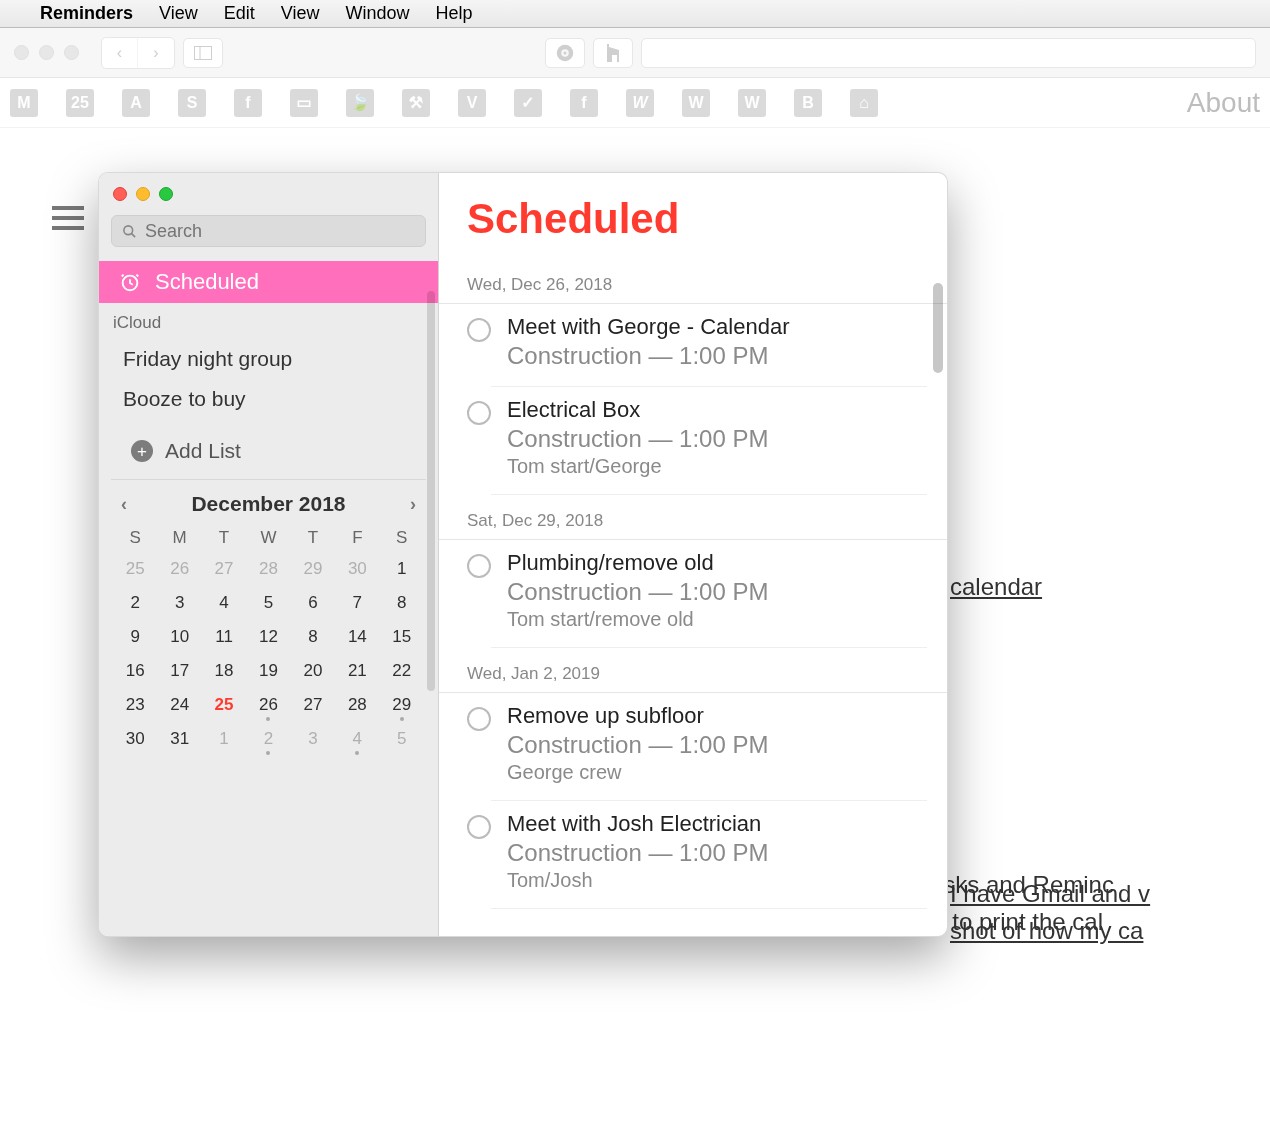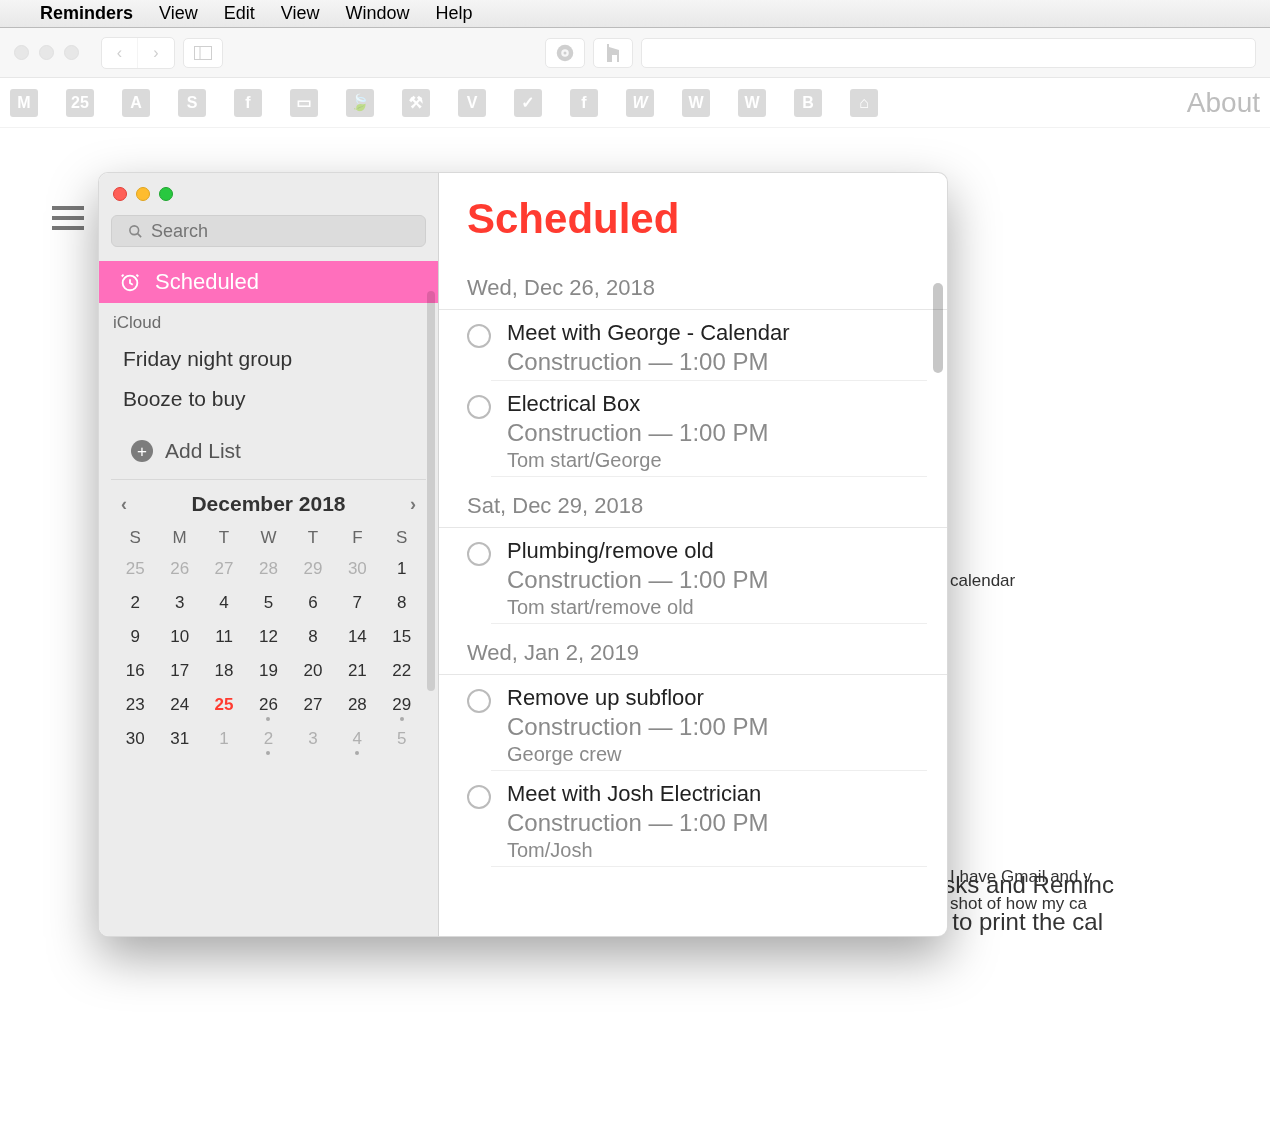--- a/index.html
+++ b/index.html
@@ -24,34 +24,34 @@
 
 
 .bookmark-bar { height: 50px; background: #fff; border-bottom: 1px solid #e8e8e8; display: flex; align-items: center; padding: 0 10px; gap: 28px; opacity: 0.55; }
 .bm-icon { width: 28px; height: 28px; background: #bdbdbd; border-radius: 3px; display: flex; align-items: center; justify-content: center; color: #fff; font-size: 16px; font-weight: 700; }
 .bm-text { color: #888; font-size: 28px; margin-left: auto; }
 
 
 .page-bg { position: absolute; top: 128px; left: 0; right: 0; bottom: 0; background: #fff; padding: 60px 40px; }
 .hamburger { width: 32px; height: 24px; display: flex; flex-direction: column; justify-content: space-between; margin: 18px 0 0 12px; }
 .hamburger div { height: 4px; background: #777; }
-.bg-text { position: absolute; top: 440px; left: 950px; right: 0; font-size: 17px; color: #333; line-height: 1.55; }
+.bg-text { position: absolute; top: 440px; left: 950px; right: 0; font-size: 24px; color: #333; line-height: 1.55; text-decoration: underline; }
 .bg-text2 { position: absolute; top: 738px; left: 390px; right: 0; font-size: 24px; color: #333; line-height: 1.55; }
 
 
 .reminders-window { position: absolute; top: 172px; left: 98px; width: 850px; height: 765px; background: #fff; border-radius: 10px; box-shadow: 0 20px 50px rgba(0,0,0,0.35); display: flex; overflow: hidden; border: 1px solid rgba(0,0,0,0.15); }
 
 .sidebar { width: 340px; background: #ececec; border-right: 1px solid #d4d4d4; display: flex; flex-direction: column; position: relative; }
 .window-traffic { display: flex; gap: 9px; padding: 14px 14px 10px; }
 .tl { width: 14px; height: 14px; border-radius: 50%; }
 .tl.red { background: #ff5f57; border: 0.5px solid #e14038; }
 .tl.yel { background: #febc2e; border: 0.5px solid #e0a420; }
 .tl.grn { background: #28c840; border: 0.5px solid #1fa52f; }
 
-.searchbox { margin: 4px 12px 8px; height: 32px; background: #dcdcdc; border: 1px solid #cfcfcf; border-radius: 6px; display: flex; align-items: center; padding: 0 16px; gap: 8px; }
+.searchbox { margin: 4px 12px 8px; height: 32px; background: #dcdcdc; border: 1px solid #cfcfcf; border-radius: 6px; display: flex; align-items: center; padding: 0 10px; gap: 8px; }
 .searchbox .mag { color: #888; font-size: 16px; }
 .searchbox input { border: none; background: transparent; outline: none; font-size: 18px; color: #666; flex: 1; }
 
 .sidebar-list { margin-top: 6px; }
 .side-item { height: 42px; display: flex; align-items: center; padding: 0 20px; gap: 14px; font-size: 22px; color: #333; }
 .side-item.selected { background: #ff6fbc; color: #fff; font-weight: 500; }
 .side-item .clock-icon { width: 22px; height: 22px; }
 .side-section { padding: 10px 14px 6px; font-size: 17px; color: #6b6b6b; font-weight: 500; }
 .side-list-item { padding: 8px 24px; font-size: 21px; color: #333; }
 .add-list { display: flex; align-items: center; gap: 12px; padding: 14px 20px 16px; font-size: 21px; color: #555; border-bottom: 1px solid #d8d8d8; margin: 6px 12px 0; }
@@ -67,22 +67,22 @@
 .cal-grid .dow { color: #666; padding: 4px 0; font-weight: 500; }
 .cal-grid .d { padding: 7px 0; color: #303030; position: relative; }
 .cal-grid .d.other { color: #b0b0b0; }
 .cal-grid .d.today { color: #ff3b30; font-weight: 700; }
 .cal-grid .d.dot::after { content:''; position: absolute; bottom: 1px; left: 50%; transform: translateX(-50%); width: 4px; height: 4px; background: #aaa; border-radius: 50%; }
 
 
 .main { flex: 1; display: flex; flex-direction: column; position: relative; }
 .main-title { font-size: 42px; font-weight: 600; color: #ff3b30; padding: 22px 28px 16px; }
 .groups { flex: 1; overflow: hidden; }
-.date-header { padding: 10px 28px 8px; color: #888; font-size: 22px; border-bottom: 1px solid #e6e6e6; margin-top: 6px; }
-.reminder-row { display: flex; padding: 10px 0 4px 28px; border-bottom: 1px solid #eee; margin-left: 52px; margin-right: 20px; }
+.date-header { padding: 10px 28px 8px; color: #888; font-size: 17px; border-bottom: 1px solid #e6e6e6; margin-top: 6px; }
+.reminder-row { display: flex; padding: 10px 0 16px 28px; border-bottom: 1px solid #eee; margin-left: 52px; margin-right: 20px; }
 .reminder-row:first-of-type { border-top: none; }
 .group .reminder-row:last-child { border-bottom: 1px solid #eee; }
 .checkbox { width: 24px; height: 24px; border: 2px solid #bbb; border-radius: 50%; flex-shrink: 0; margin-left: -52px; margin-right: 16px; margin-top: 4px; }
 .r-body { flex: 1; }
 .r-title { font-size: 22px; color: #222; }
 .r-sub { font-size: 24px; color: #8a8a8a; margin-top: 2px; }
 .r-note { font-size: 20px; color: #8a8a8a; margin-top: 2px; }
 .main-scroll { position: absolute; right: 4px; top: 110px; width: 10px; height: 90px; background: rgba(0,0,0,0.22); border-radius: 5px; }
 
 svg { display: block; }

